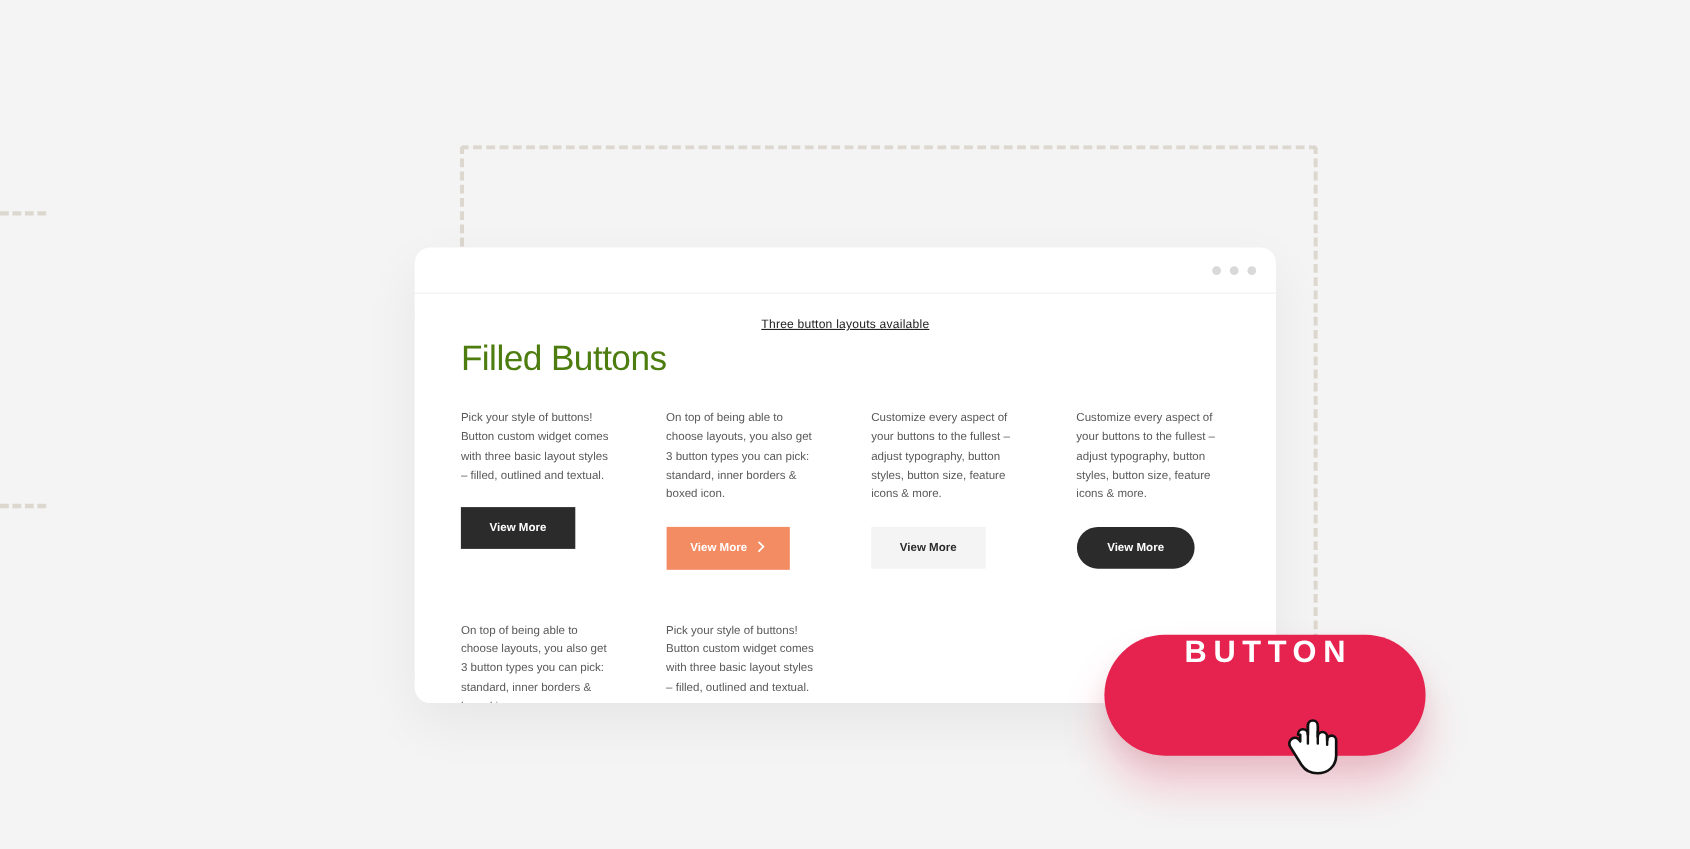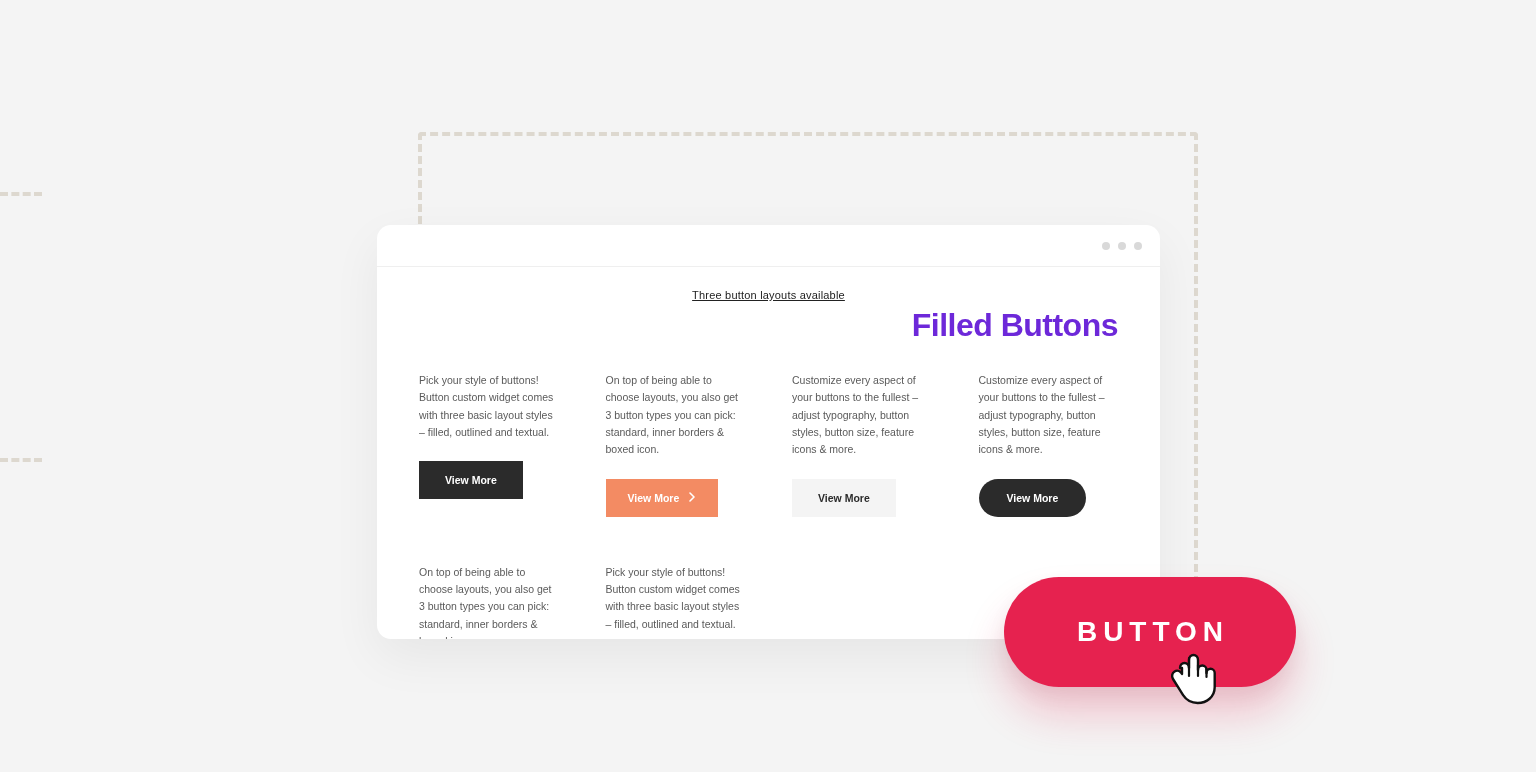--- a/index.html
+++ b/index.html
@@ -60,24 +60,24 @@
 
   .subtitle {
     text-align: center;
     font-size: 11px;
     color: #222;
     letter-spacing: 0.2px;
     margin-bottom: 6px;
     text-decoration: underline;
   }
   .title {
-    text-align: right;
+    text-align: left;
     font-size: 32px;
-    font-weight: 700;
-    color: #6d28d9;
+    font-weight: 400;
+    color: #4d7c0f;
     letter-spacing: -0.5px;
     margin-bottom: 28px;
   }
 
   .grid {
     display: grid;
     grid-template-columns: repeat(4, 1fr);
     column-gap: 40px;
     row-gap: 30px;
     gap: 47px;
@@ -163,21 +163,20 @@
   
   .cta-pill {
     position: absolute;
     left: 1004px;
     top: 577px;
     width: 292px;
     height: 110px;
     background: #e6224f;
     border-radius: 999px;
     display: flex;
-    align-items: center;
     justify-content: center;
     color: #fff;
     font-size: 28px;
     font-weight: 600;
     letter-spacing: 6px;
     box-shadow: 0 28px 40px rgba(230,34,79,0.22), 0 10px 20px rgba(0,0,0,0.06);
     cursor: pointer;
     user-select: none;
   }
   .cta-pill span { transform: translateX(3px); }

